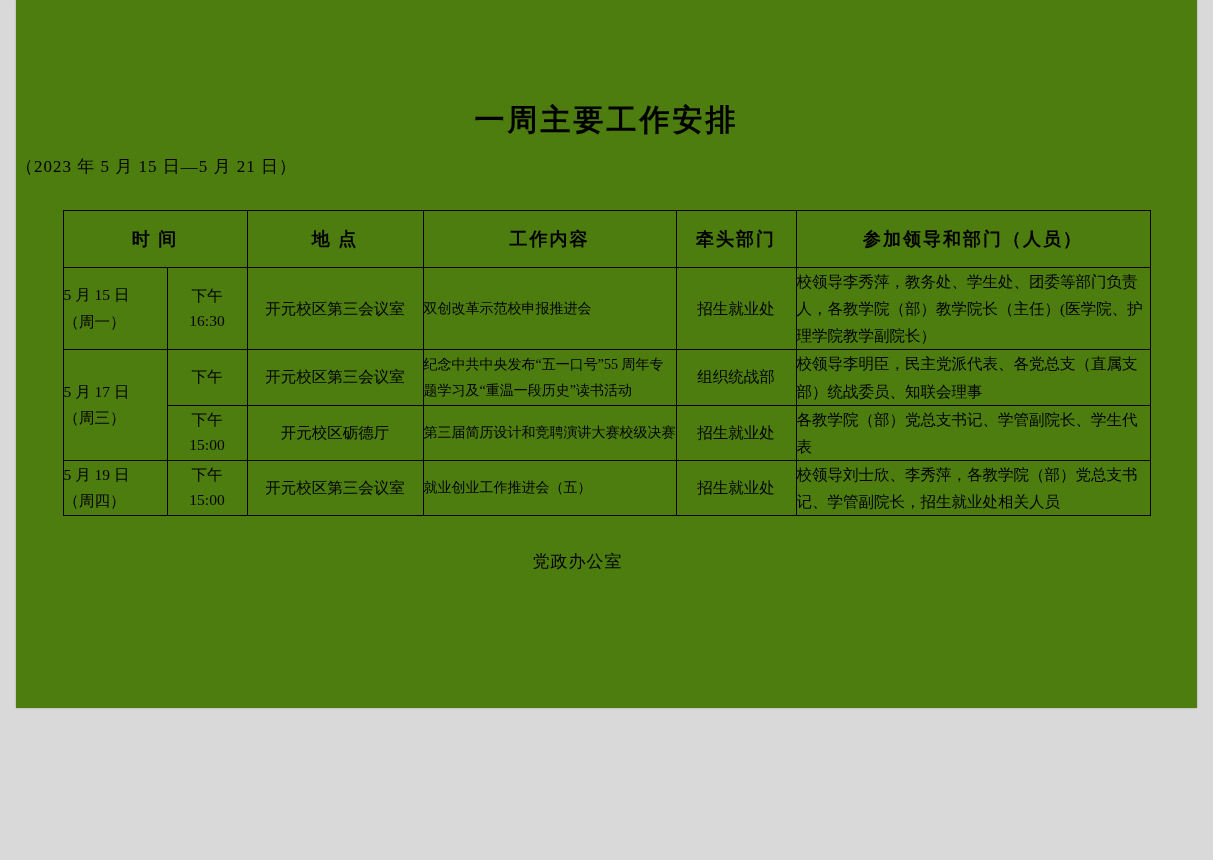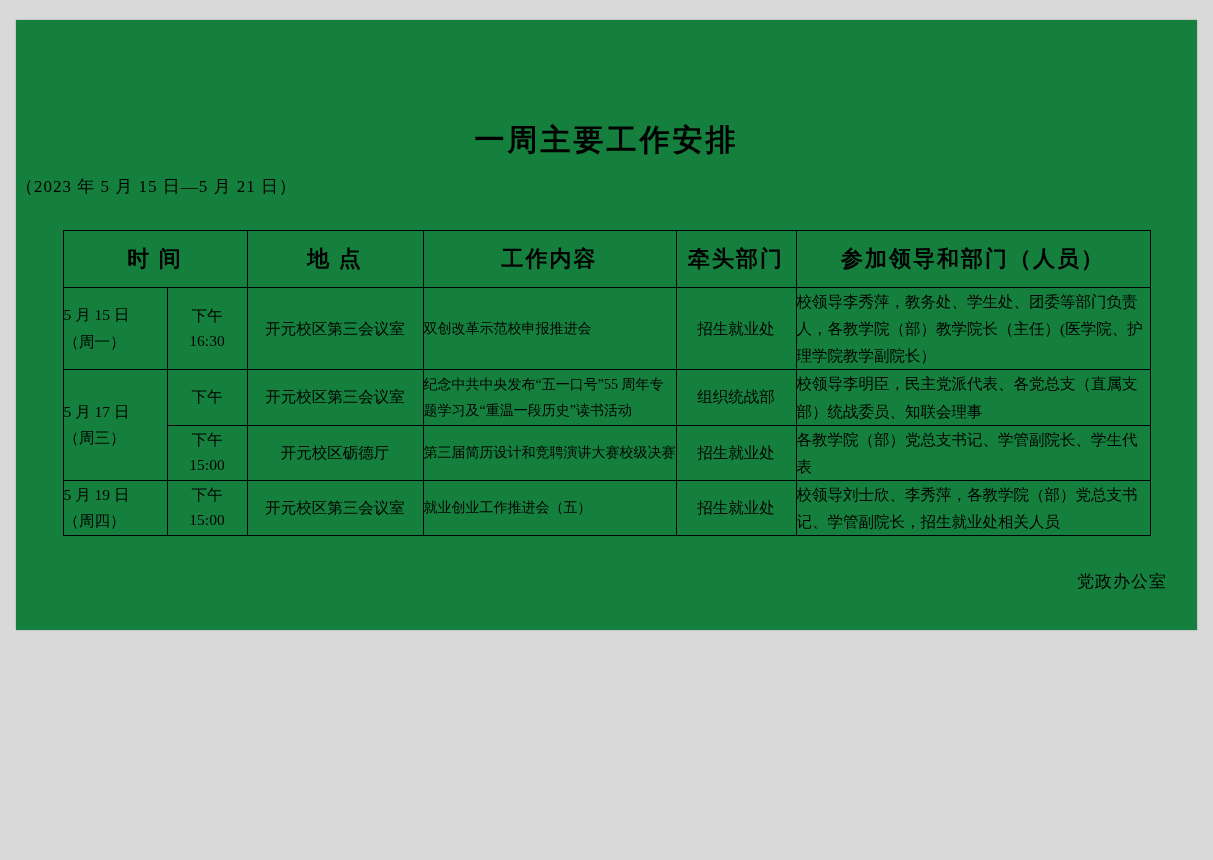--- a/index.html
+++ b/index.html
@@ -8,24 +8,24 @@
     background: #d9d9d9;
   }
   body {
     width: 1213px;
     height: 860px;
     font-family: "Liberation Serif", "DejaVu Serif", serif;
   }
   .page {
     position: absolute;
     left: 16px;
-    top: 20px;
+    top: 0;
     width: 1181px;
-    height: 610px;
-    background: #15803d;
+    height: 708px;
+    background: #4d7c0f;
     box-shadow: 0 0 2px rgba(0,0,0,0.25);
     overflow: hidden;
   }
   .doc-title {
     text-align: center;
     font-size: 30px;
     font-weight: bold;
     letter-spacing: 3px;
     margin-top: 100px;
     color: #000;
@@ -46,21 +46,21 @@
   }
   table.schedule th,
   table.schedule td {
     border: 1px solid #000;
     padding: 0;
     color: #000;
     vertical-align: middle;
   }
   table.schedule th {
     height: 56px;
-    font-size: 22px;
+    font-size: 18px;
     font-weight: bold;
     text-align: center;
     letter-spacing: 2px;
   }
   .cell-center {
     text-align: center;
     font-size: 15.5px;
     line-height: 1.55;
     padding: 8px 4px;
   }
@@ -81,22 +81,22 @@
     line-height: 1.7;
   }
   .time-cell {
     text-align: center;
     font-size: 15.5px;
     line-height: 1.6;
     margin-left: 36px;
   }
   .signature {
     margin-top: 34px;
-    text-align: right;
-    padding-right: 30px;
+    text-align: center;
+    padding-right: 58px;
     font-size: 17px;
     color: #000;
     letter-spacing: 1px;
   }
   col.c-date { width: 104px; }
   col.c-time { width: 80px; }
   col.c-place { width: 176px; }
   col.c-work  { width: 253px; }
   col.c-dept  { width: 120px; }
   col.c-join  { width: 354px; }

